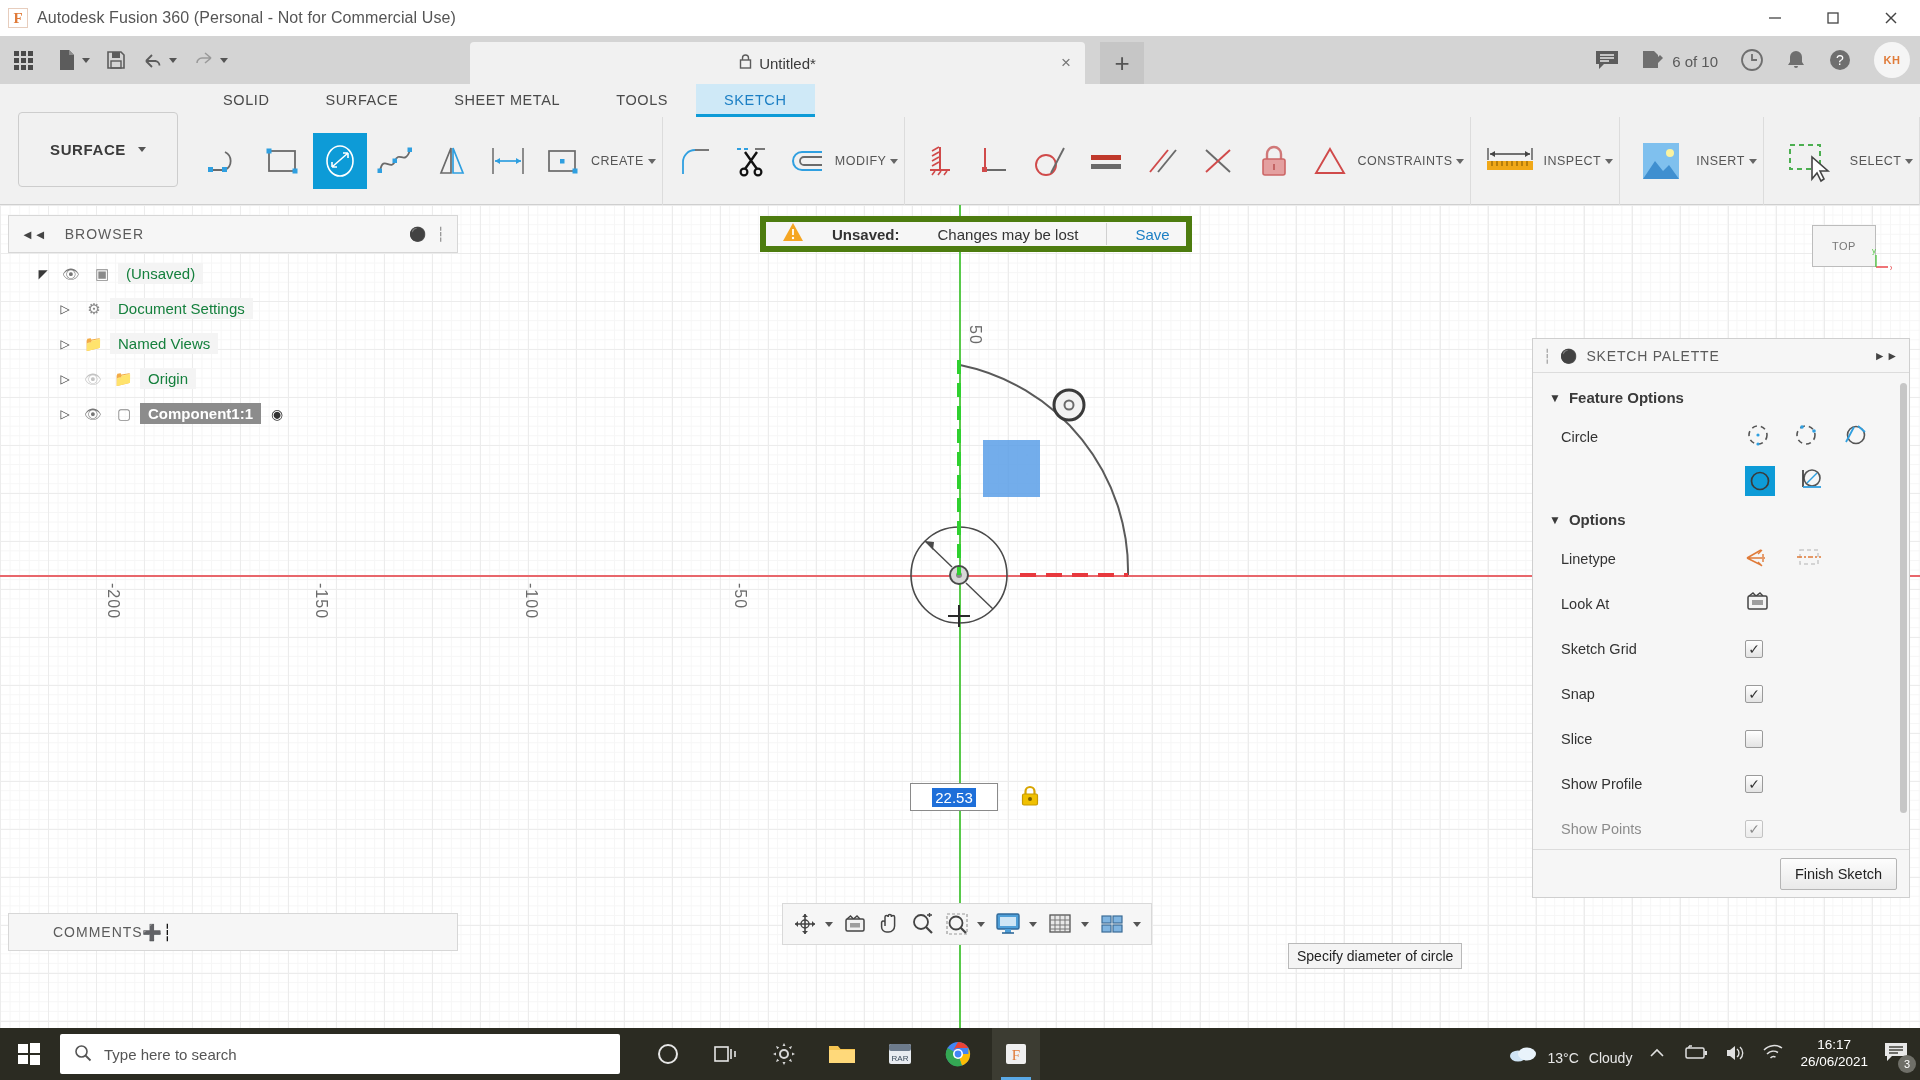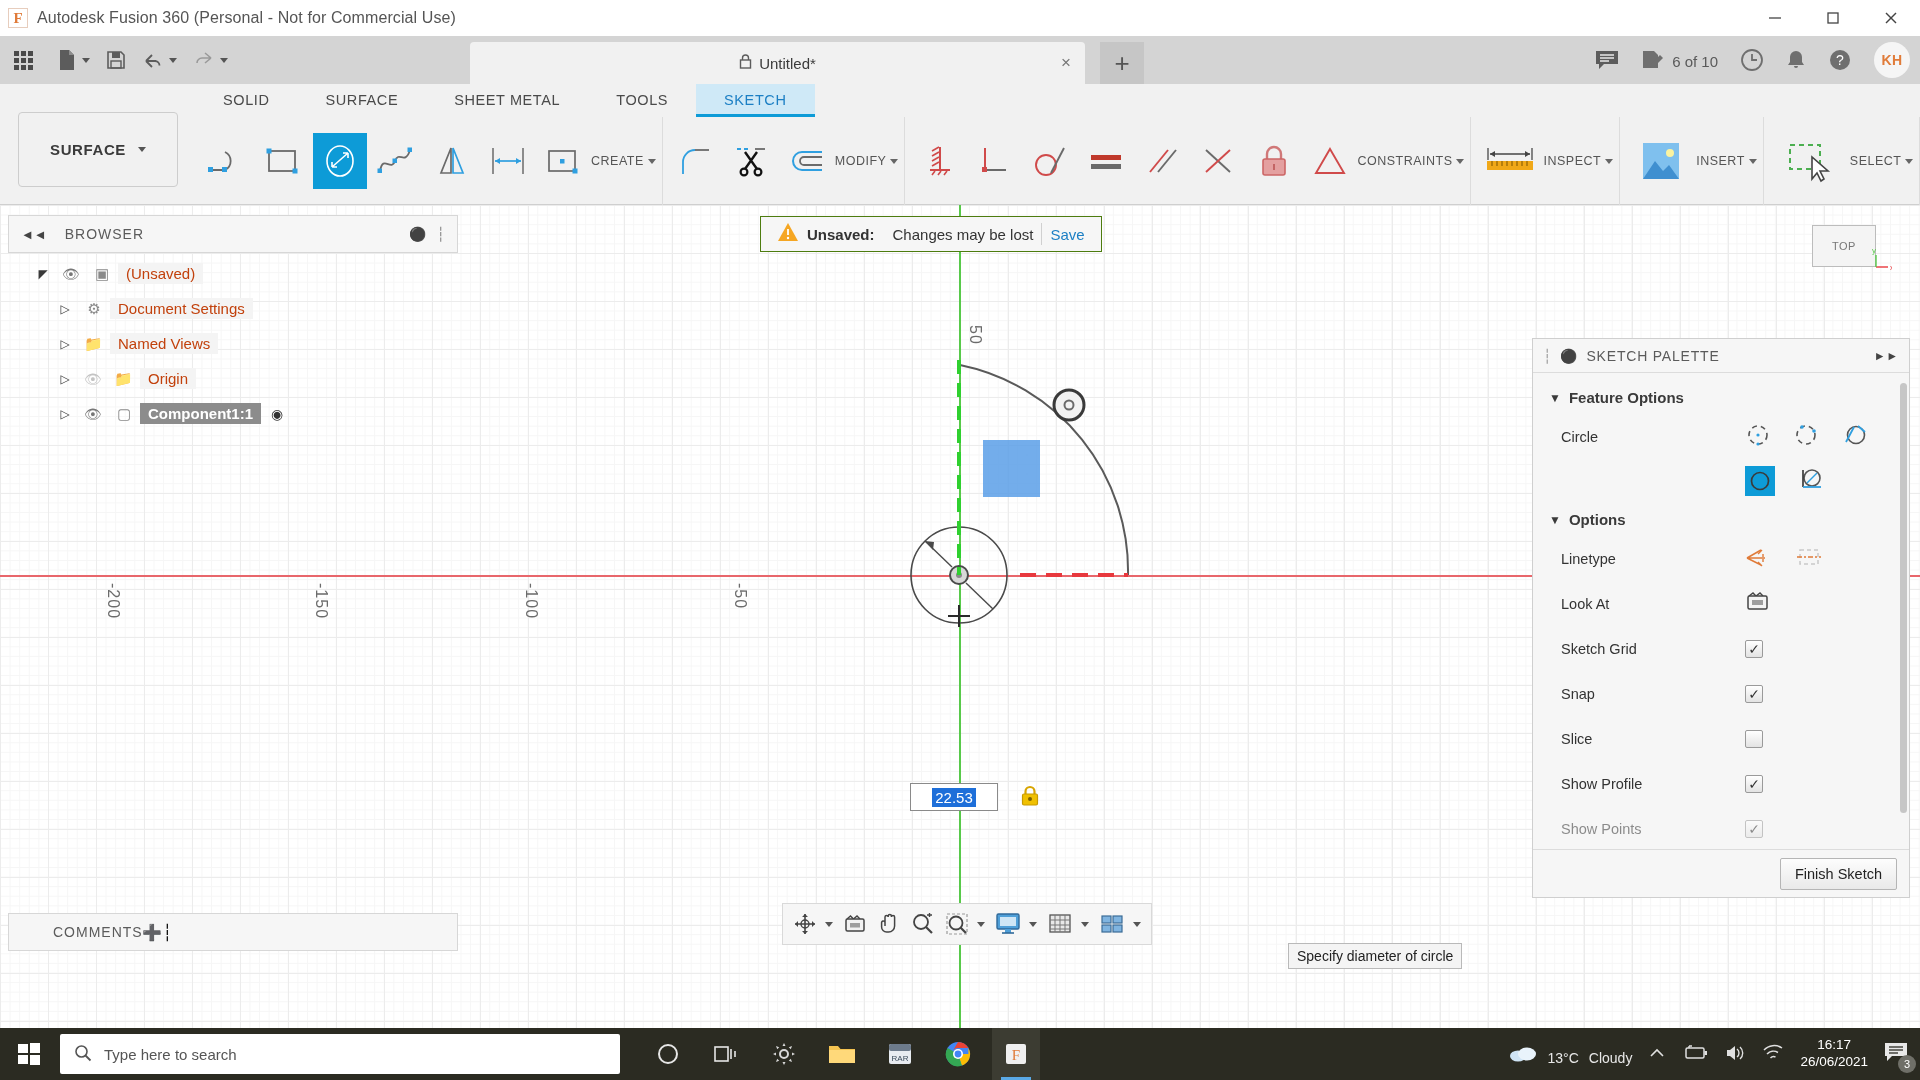--- a/index.html
+++ b/index.html
@@ -54,21 +54,21 @@
     position: absolute; left: 830px; top: 6px; width: 44px; height: 42px;
     background: #c6c6c6; display: flex; align-items: center; justify-content: center;
     color: #555; font-size: 26px; font-weight: 300;
   }
   .right-icons { position: absolute; right: 10px; top: 0; height: 48px; display: flex; align-items: center; gap: 22px; }
   .ri { display: flex; align-items: flex-end; gap: 7px; color: #5a5a5a; }
   .jobcount { font-size: 15px; color: #5a5a5a; }
   .avatar {
     width: 36px; height: 36px; border-radius: 50%; background: #f5f5f5;
     display: flex; align-items: center; justify-content: center;
-    font-size: 14px; font-weight: bold; color: #e07b39; letter-spacing: .5px;
+    font-size: 11px; font-weight: bold; color: #e07b39; letter-spacing: .5px;
   }
 
   
   .ribbon {
     position: absolute; top: 84px; left: 0; width: 1920px; height: 121px;
     background: #f1f1f1; border-bottom: 1px solid #cfcfcf;
   }
   .ribtabs { position: absolute; top: 0; left: 195px; display: flex; height: 33px; }
   .ribtab {
     padding: 0 28px; height: 33px; line-height: 33px;
@@ -116,22 +116,22 @@
   }
   .topcube .face {
     position: absolute; left: 6px; top: 10px; width: 64px; height: 42px;
     border: 1px solid #bcbcbc; background: #f4f4f4; color: #777; font-size: 11px;
     display: flex; align-items: center; justify-content: center; letter-spacing: .5px;
   }
 
   
   .unsaved {
     position: absolute; left: 760px; top: 216px; height: 36px;
-    background: #f6f6f6; border: 1px solid #4d7c0f;
-    display: flex; align-items: center; padding: 0 16px; gap: 8px; z-index: 20;
+    background: #f6f6f6; border: 6px solid #4d7c0f;
+    display: flex; align-items: center; padding: 0 16px; gap: 28px; z-index: 20;
   }
   .unsaved .warn { color: #f5a623; font-size: 18px; }
   .unsaved .lbl { font-size: 15px; color: #333; font-weight: bold; }
   .unsaved .msg { font-size: 15px; color: #333; margin-left: 10px; }
   .unsaved .sep { width: 1px; height: 22px; background: #d0d0d0; }
   .unsaved .save { font-size: 15px; color: #1c7fc4; }
 
   
   .browser {
     position: absolute; left: 8px; top: 215px; width: 450px; height: 38px;
@@ -139,21 +139,21 @@
     display: flex; align-items: center; padding: 0 12px; z-index: 20;
   }
   .browser .title { font-size: 14px; color: #5b5b5b; letter-spacing: 1px; margin-left: 18px; }
   .browser .collapse { position: absolute; right: 30px; color: #444; font-size: 14px; }
   .browser .drag { position: absolute; right: 12px; color: #888; font-size: 14px; }
   .tree { position: absolute; left: 8px; top: 256px; width: 450px; z-index: 20; }
   .trow { height: 35px; display: flex; align-items: center; font-size: 15px; color: #3a3a3a; }
   .trow .arrow { width: 26px; text-align: center; color: #3a3a3a; font-size: 12px; }
   .trow .eye { width: 30px; text-align: center; color: #777; font-size: 14px; }
   .trow .tico { width: 32px; text-align: center; color: #8a8a8a; font-size: 15px; }
-  .trow .tlabel { background: #f4f4f4; padding: 2px 8px; color: #c2410c; }
+  .trow .tlabel { background: #f4f4f4; padding: 2px 8px; color: #15803d; }
   .trow.selected .tlabel { background: #8c8c8c; color: #fff; font-weight: bold; }
 
   
   .comments {
     position: absolute; left: 8px; top: 913px; width: 450px; height: 38px;
     background: #f6f6f6; border: 1px solid #d7d7d7;
     display: flex; align-items: center; padding: 0 12px; z-index: 20;
   }
   .comments .title { font-size: 14px; color: #5b5b5b; letter-spacing: 1px; margin-left: 32px; }
 

